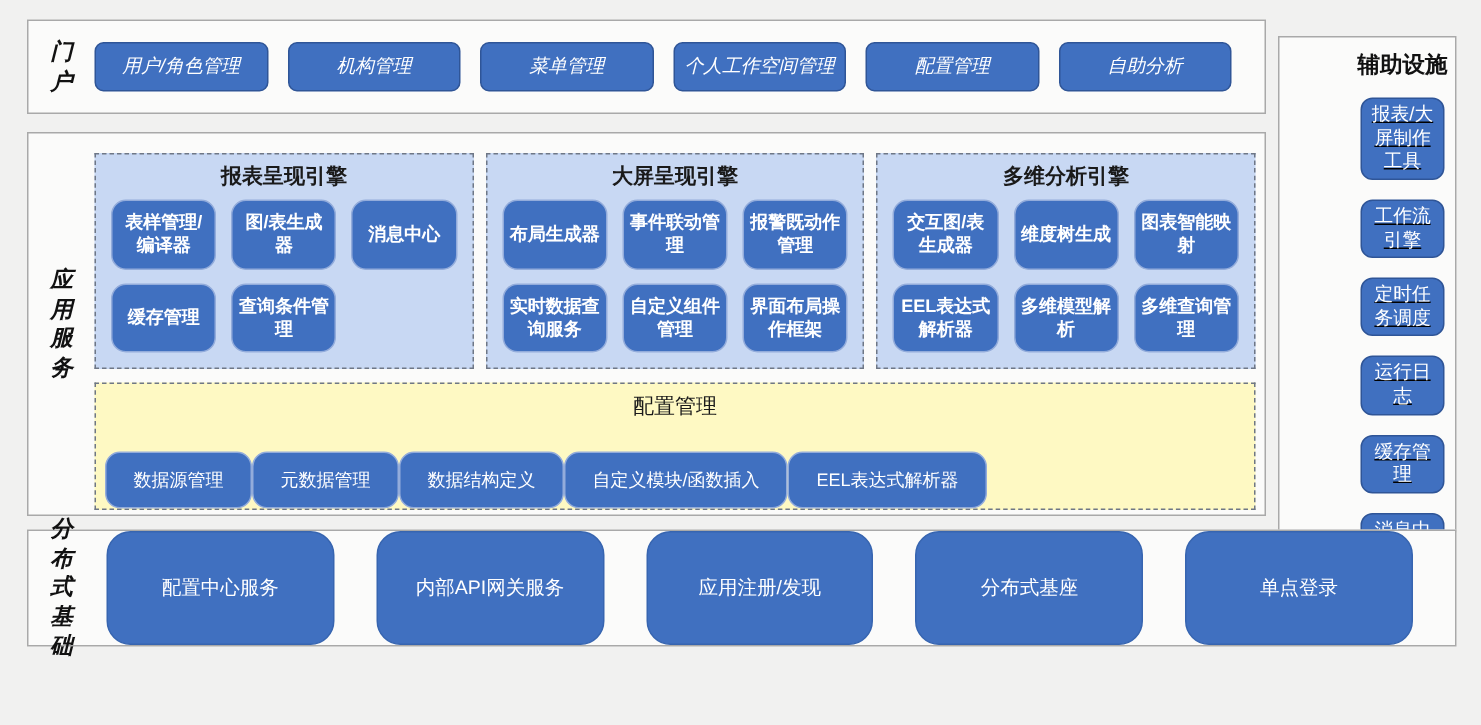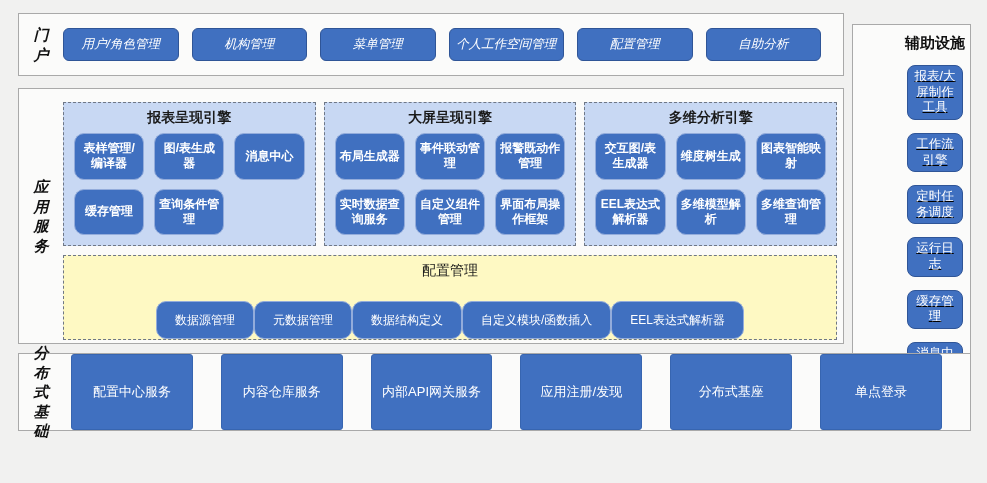--- a/index.html
+++ b/index.html
@@ -122,37 +122,37 @@
     background: #fef9c3;
     border: 1.5px dashed #6e7786;
     display: flex;
     flex-direction: column;
     gap: 16px;
   }
   .config-row {
     flex: 1;
     display: flex;
     align-items: center;
-    justify-content: center;
+    justify-content: flex-start;
     padding: 0 6px 8px;
   }
   .config-row .btn { height: 38px; padding: 0 18px; }
 
   
   .dist-row {
     flex: 1;
     display: flex;
     align-items: center;
     gap: 28px;
     padding: 0 28px 0 8px;
   }
   .dist-row .btn {
     flex: 1;
     height: 76px;
-    border-radius: 3px;
+    border-radius: 16px;
     border-width: 1px;
     border-color: #3765b0;
     font-size: 13px;
   }
 </style>
 </head>
 <body>
 
 <div class="panel" id="portal-panel">
   <div class="v-label">
@@ -231,19 +231,18 @@
     </div>
   </div>
 </div>
 
 <div class="panel" id="dist-panel">
   <div class="v-label">
     <span>分布式基础</span>
   </div>
   <div class="dist-row">
       <div class="btn">配置中心服务</div>
-      <div class="btn">内容仓库服务</div>
       <div class="btn">内部API网关服务</div>
       <div class="btn">应用注册/发现</div>
       <div class="btn">分布式基座</div>
       <div class="btn">单点登录</div>
     </div>
 </div>
 
 </body></html>

